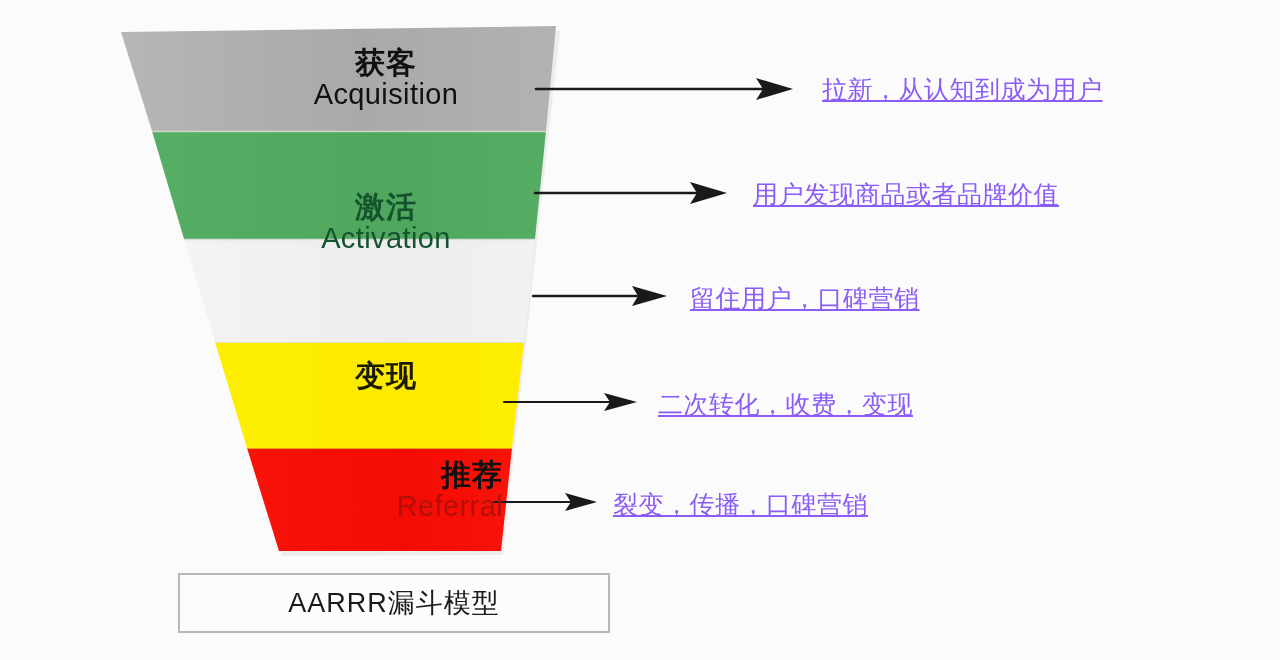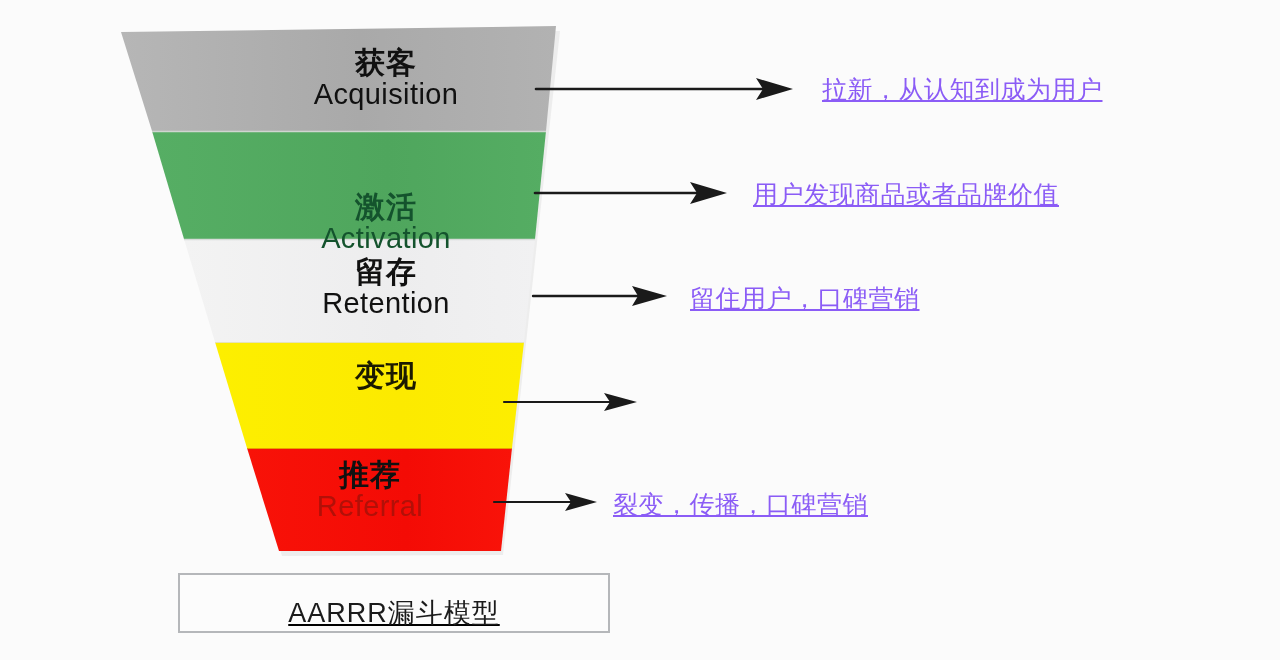--- a/index.html
+++ b/index.html
@@ -55,24 +55,23 @@
   }
   .caption-box {
     position: absolute;
     left: 178px;
     top: 573px;
     width: 432px;
     height: 60px;
     border: 2px solid #b5b7ba;
     background: #fcfcfc;
     display: flex;
-    align-items: flex-end;
+    align-items: center;
     justify-content: center;
     box-sizing: border-box;
-    text-decoration: underline;
   }
   .caption-box span {
     font-size: 27px;
     color: #1b1b1b;
     letter-spacing: 1px;
   }
 </style>
 </head>
 <body>
 
@@ -153,36 +152,33 @@
   <div class="stage-label" style="left:268px; top:47px; width:236px; color:#111111;">
     <span class="cn">获客</span>
     <span class="en">Acquisition</span>
   </div>
 
   <div class="stage-label" style="left:268px; top:148px; width:236px; color:#14532d;margin-top:43px;">
     <span class="cn">激活</span>
     <span class="en">Activation</span>
   </div>
 
-  <div class="stage-label" style="left:268px; top:256px; width:236px; color:#111111;">
-    <span class="cn">留存</span>
-    <span class="en">Retention</span>
-  </div>
 
   <div class="stage-label" style="left:268px; top:360px; width:236px; color:#1b1a00;">
     <span class="cn">变现</span>
   </div>
 
-  <div class="stage-label" style="left:252px; top:459px; width:236px;">
+  <div class="stage-label" style="left:267px; top:459px; width:236px;text-align:right;">
     <span class="cn" style="color:#111111;">推荐</span>
     <span class="en" style="color:#b21008;">Referral</span>
   </div>
 
   <div class="annotation" style="left:822px; top:73px;">拉新，从认知到成为用户</div>
   <div class="annotation" style="left:753px; top:178px;">用户发现商品或者品牌价值</div>
   <div class="annotation" style="left:690px; top:282px;">留住用户，口碑营销</div>
+  <div class="annotation" style="left:658px; top:388px;">二次转化，收费，变现</div>
   <div class="annotation" style="left:613px; top:488px;">裂变，传播，口碑营销</div>
 
   <div class="caption-box">
     <span>AARRR漏斗模型</span>
   </div>
 
 </div>
 
 </body></html>

